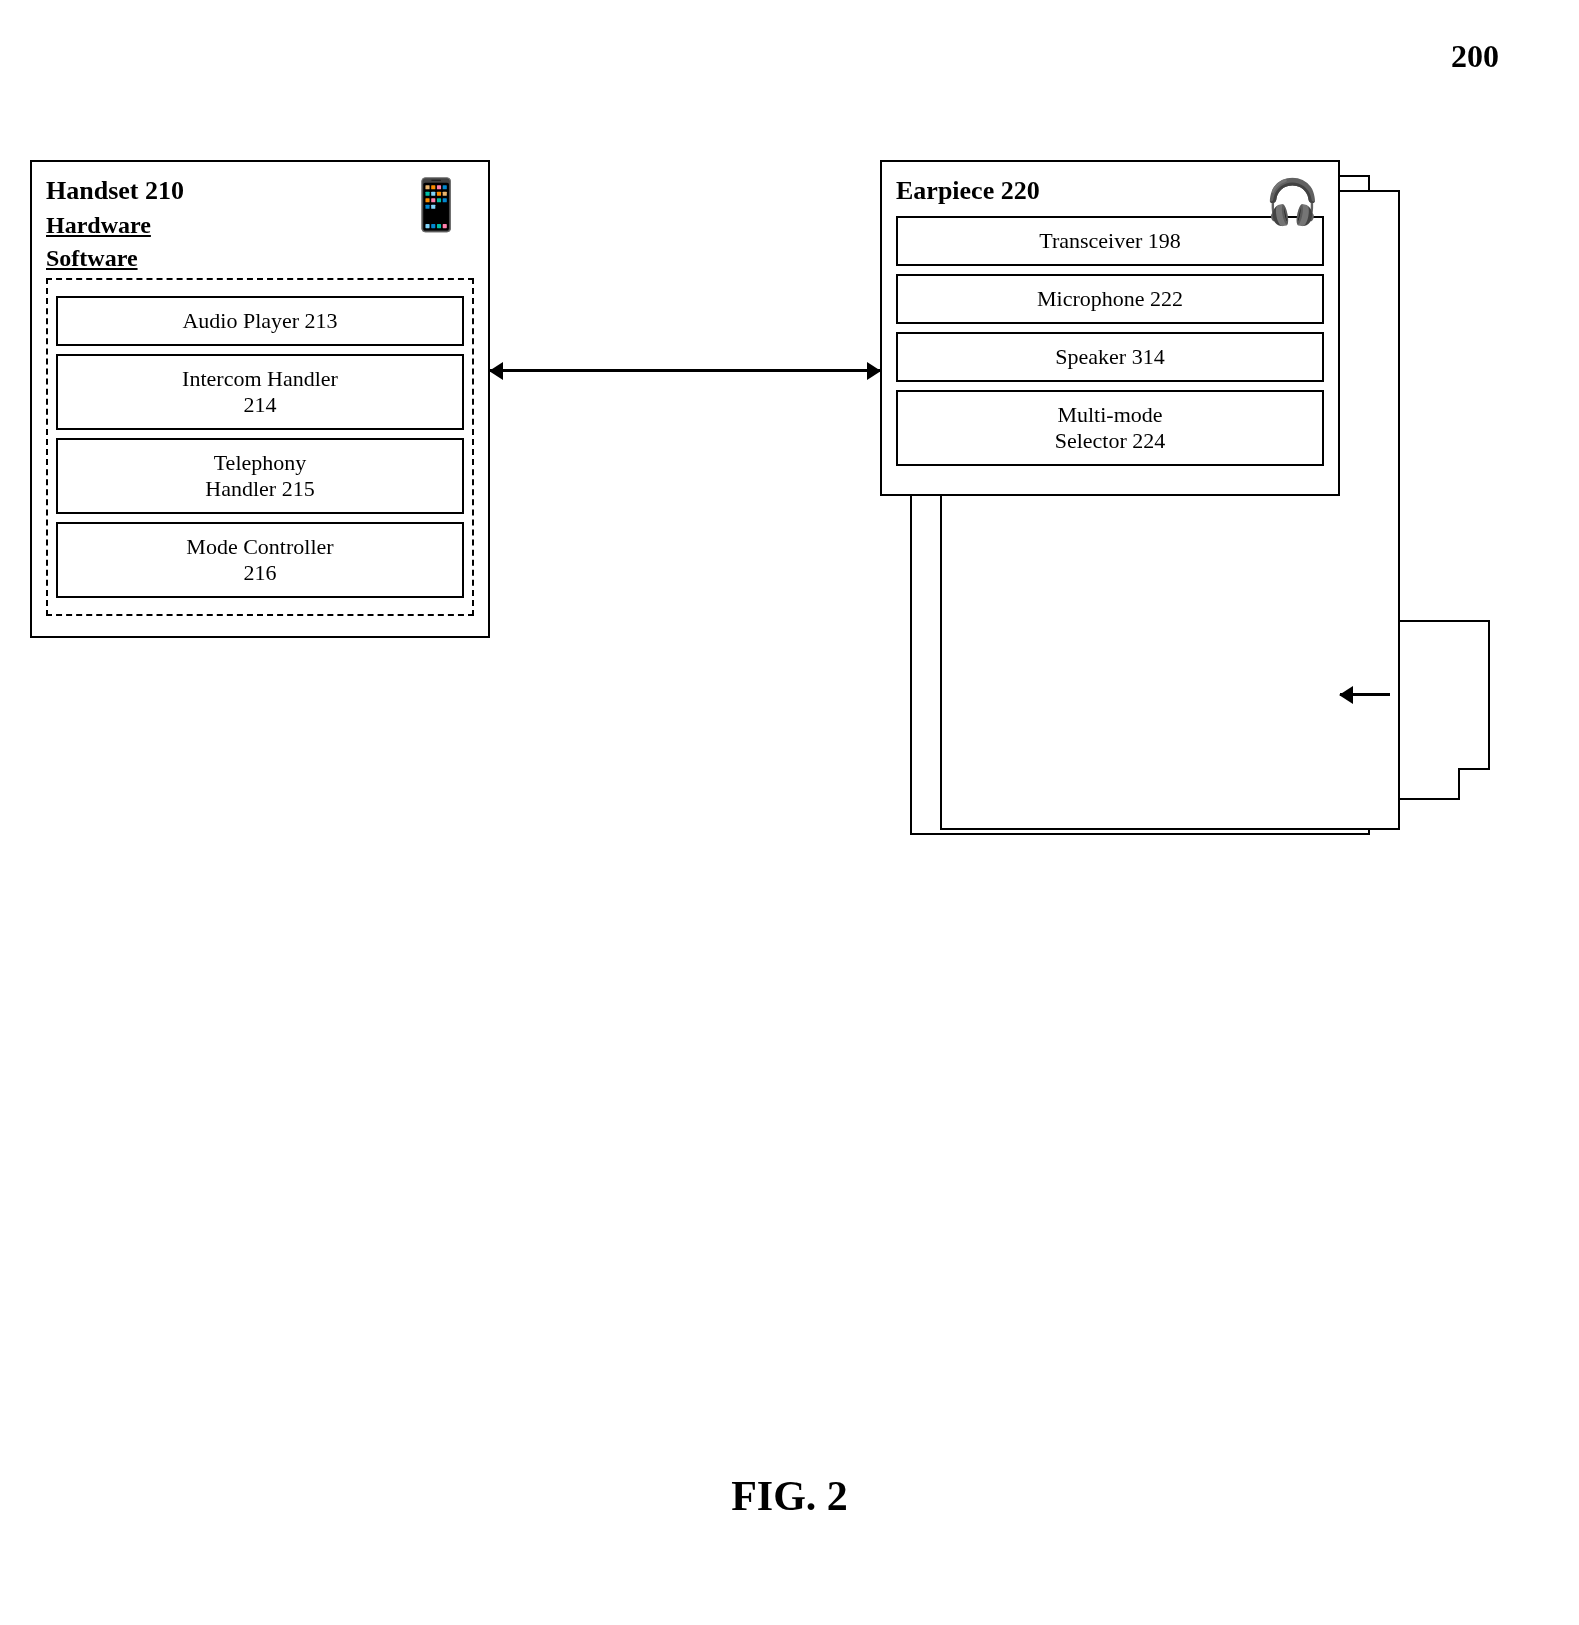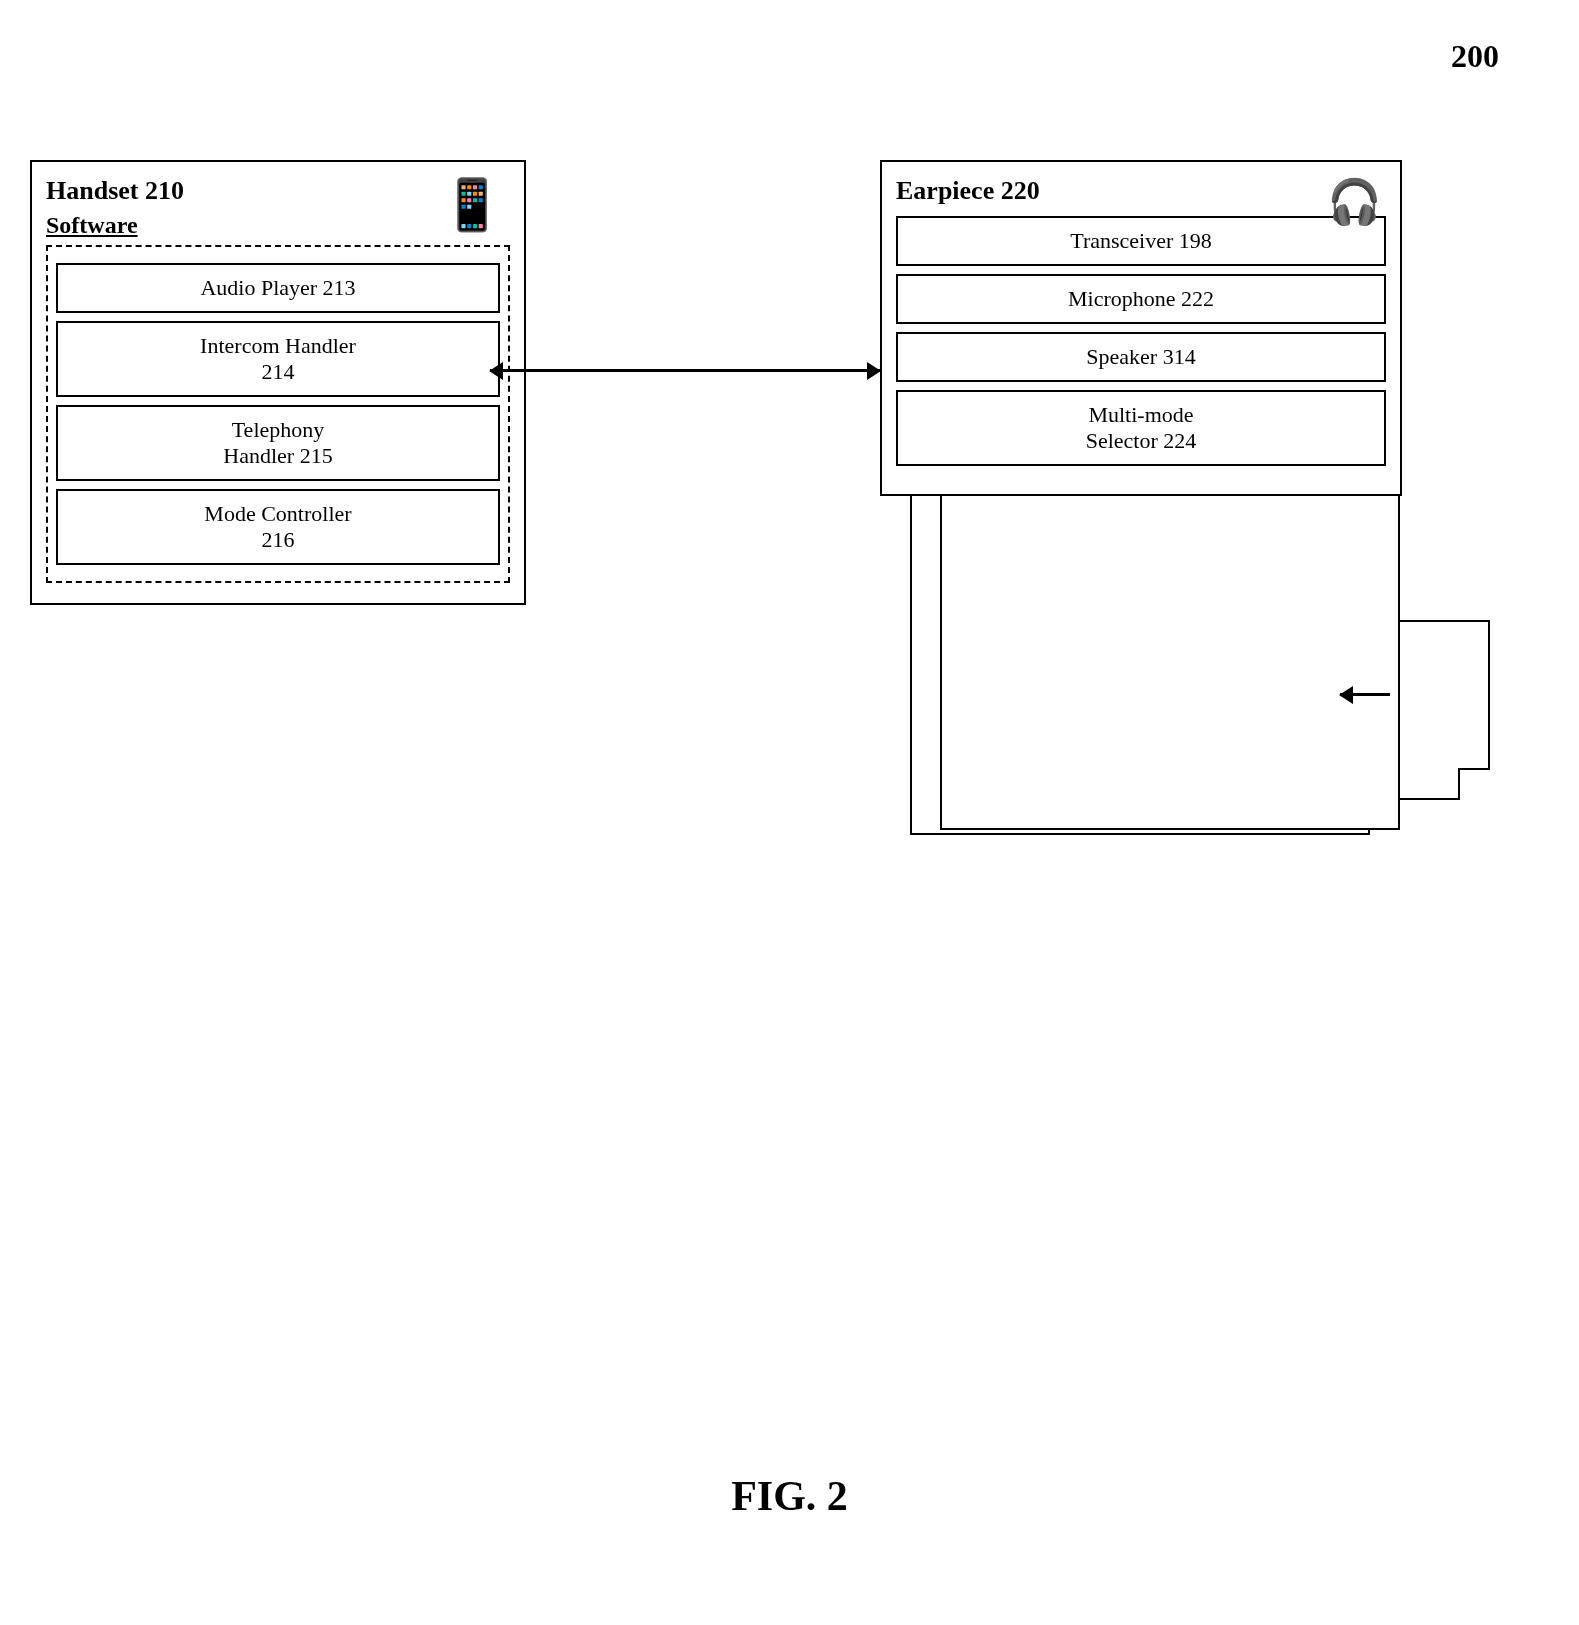--- a/index.html
+++ b/index.html
@@ -27,21 +27,21 @@
       transform: translateX(-50%);
       font-size: 42px;
       font-weight: bold;
     }
 
     
     .handset-outer {
       position: absolute;
       top: 160px;
       left: 30px;
-      width: 496px;
+      width: 460px;
       border: 2px solid #000;
       padding: 14px 14px 20px 14px;
       background: #fff;
     }
 
     .handset-title {
       font-size: 26px;
       font-weight: bold;
       margin-bottom: 4px;
     }
@@ -74,21 +74,21 @@
       margin: 8px 0;
       font-size: 22px;
       background: #fff;
     }
 
     
     .earpiece-outer {
       position: absolute;
       top: 160px;
       left: 880px;
-      width: 522px;
+      width: 460px;
       border: 2px solid #000;
       padding: 14px 14px 20px 14px;
       background: #fff;
     }
 
     
     .earpiece-shadow1 {
       position: absolute;
       top: 175px;
       left: 910px;
@@ -193,20 +193,21 @@
 <div class="figure-number">200</div>
 
 <div class="earpiece-shadow2"></div>
 <div class="earpiece-shadow1"></div>
 
 <div class="handset-outer">
   <div class="handset-title">Handset 210</div>
 
   <div class="handset-icon">📱</div>
 
+  <div class="section-label">Hardware</div>
 
   <div class="section-label">Software</div>
   <div class="dashed-box">
     <div class="component-box">Audio Player 213</div>
     <div class="component-box">Intercom Handler<br>214</div>
     <div class="component-box">Telephony<br>Handler 215</div>
     <div class="component-box">Mode Controller<br>216</div>
   </div>
 </div>
 

